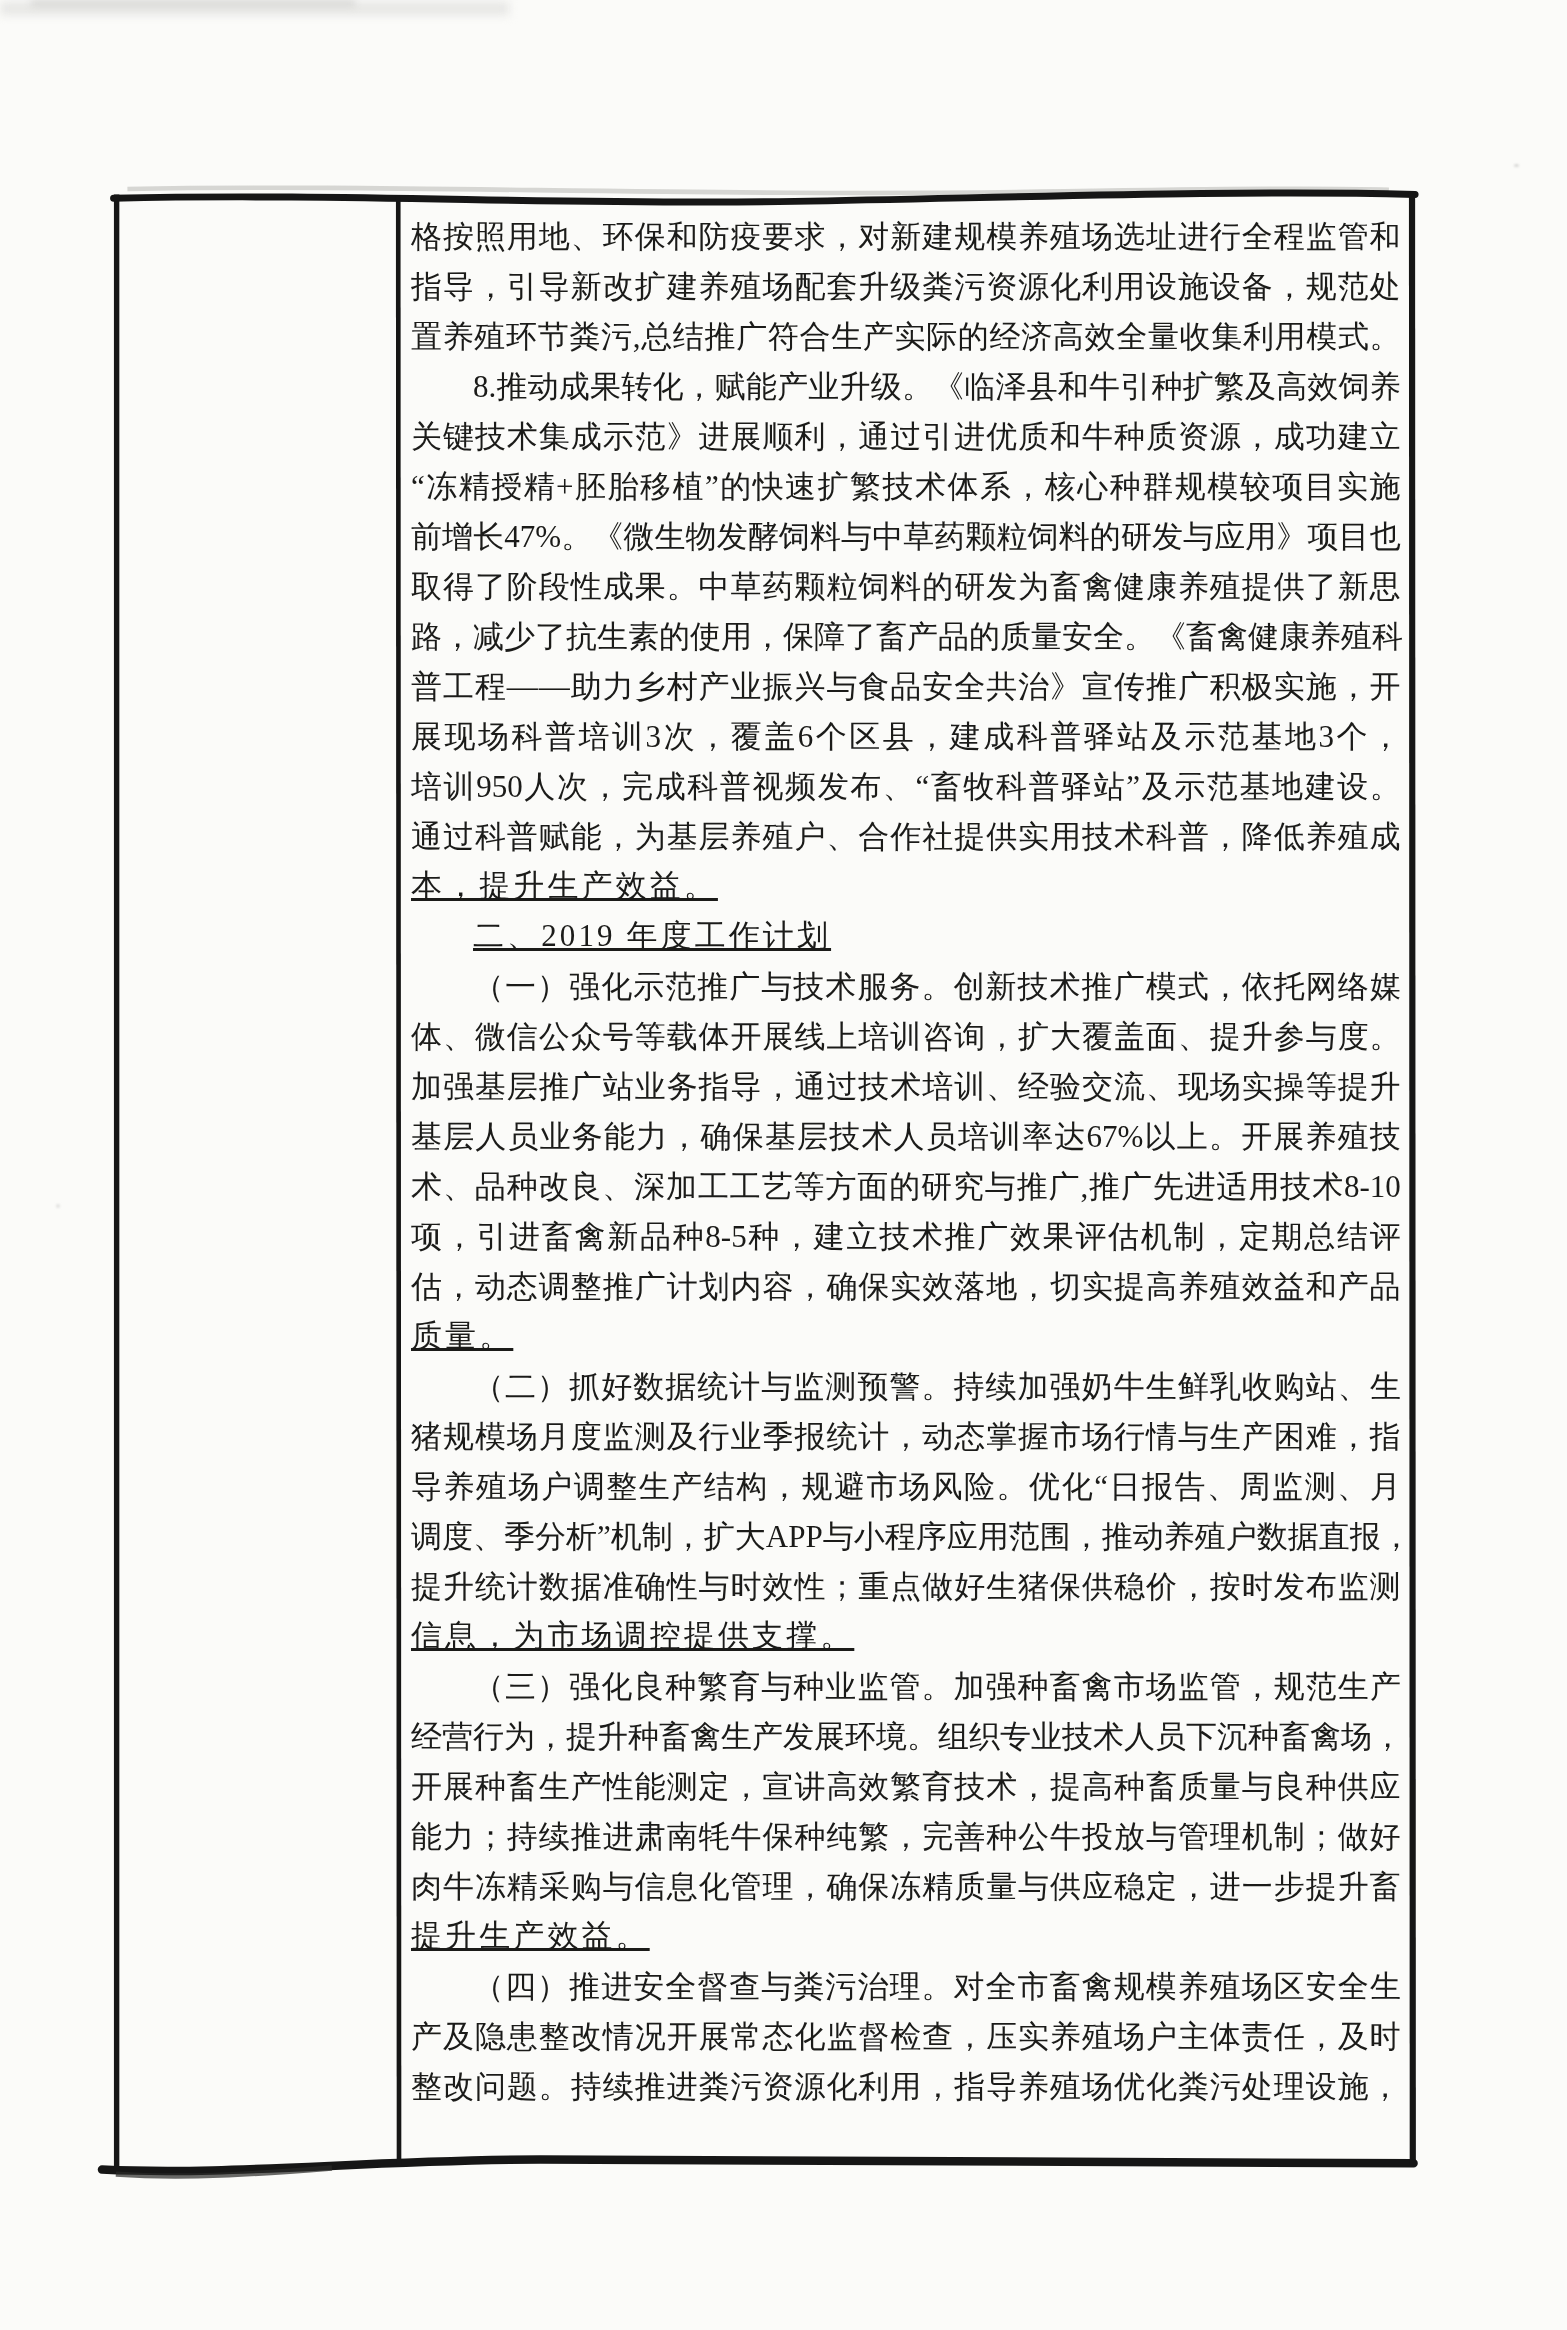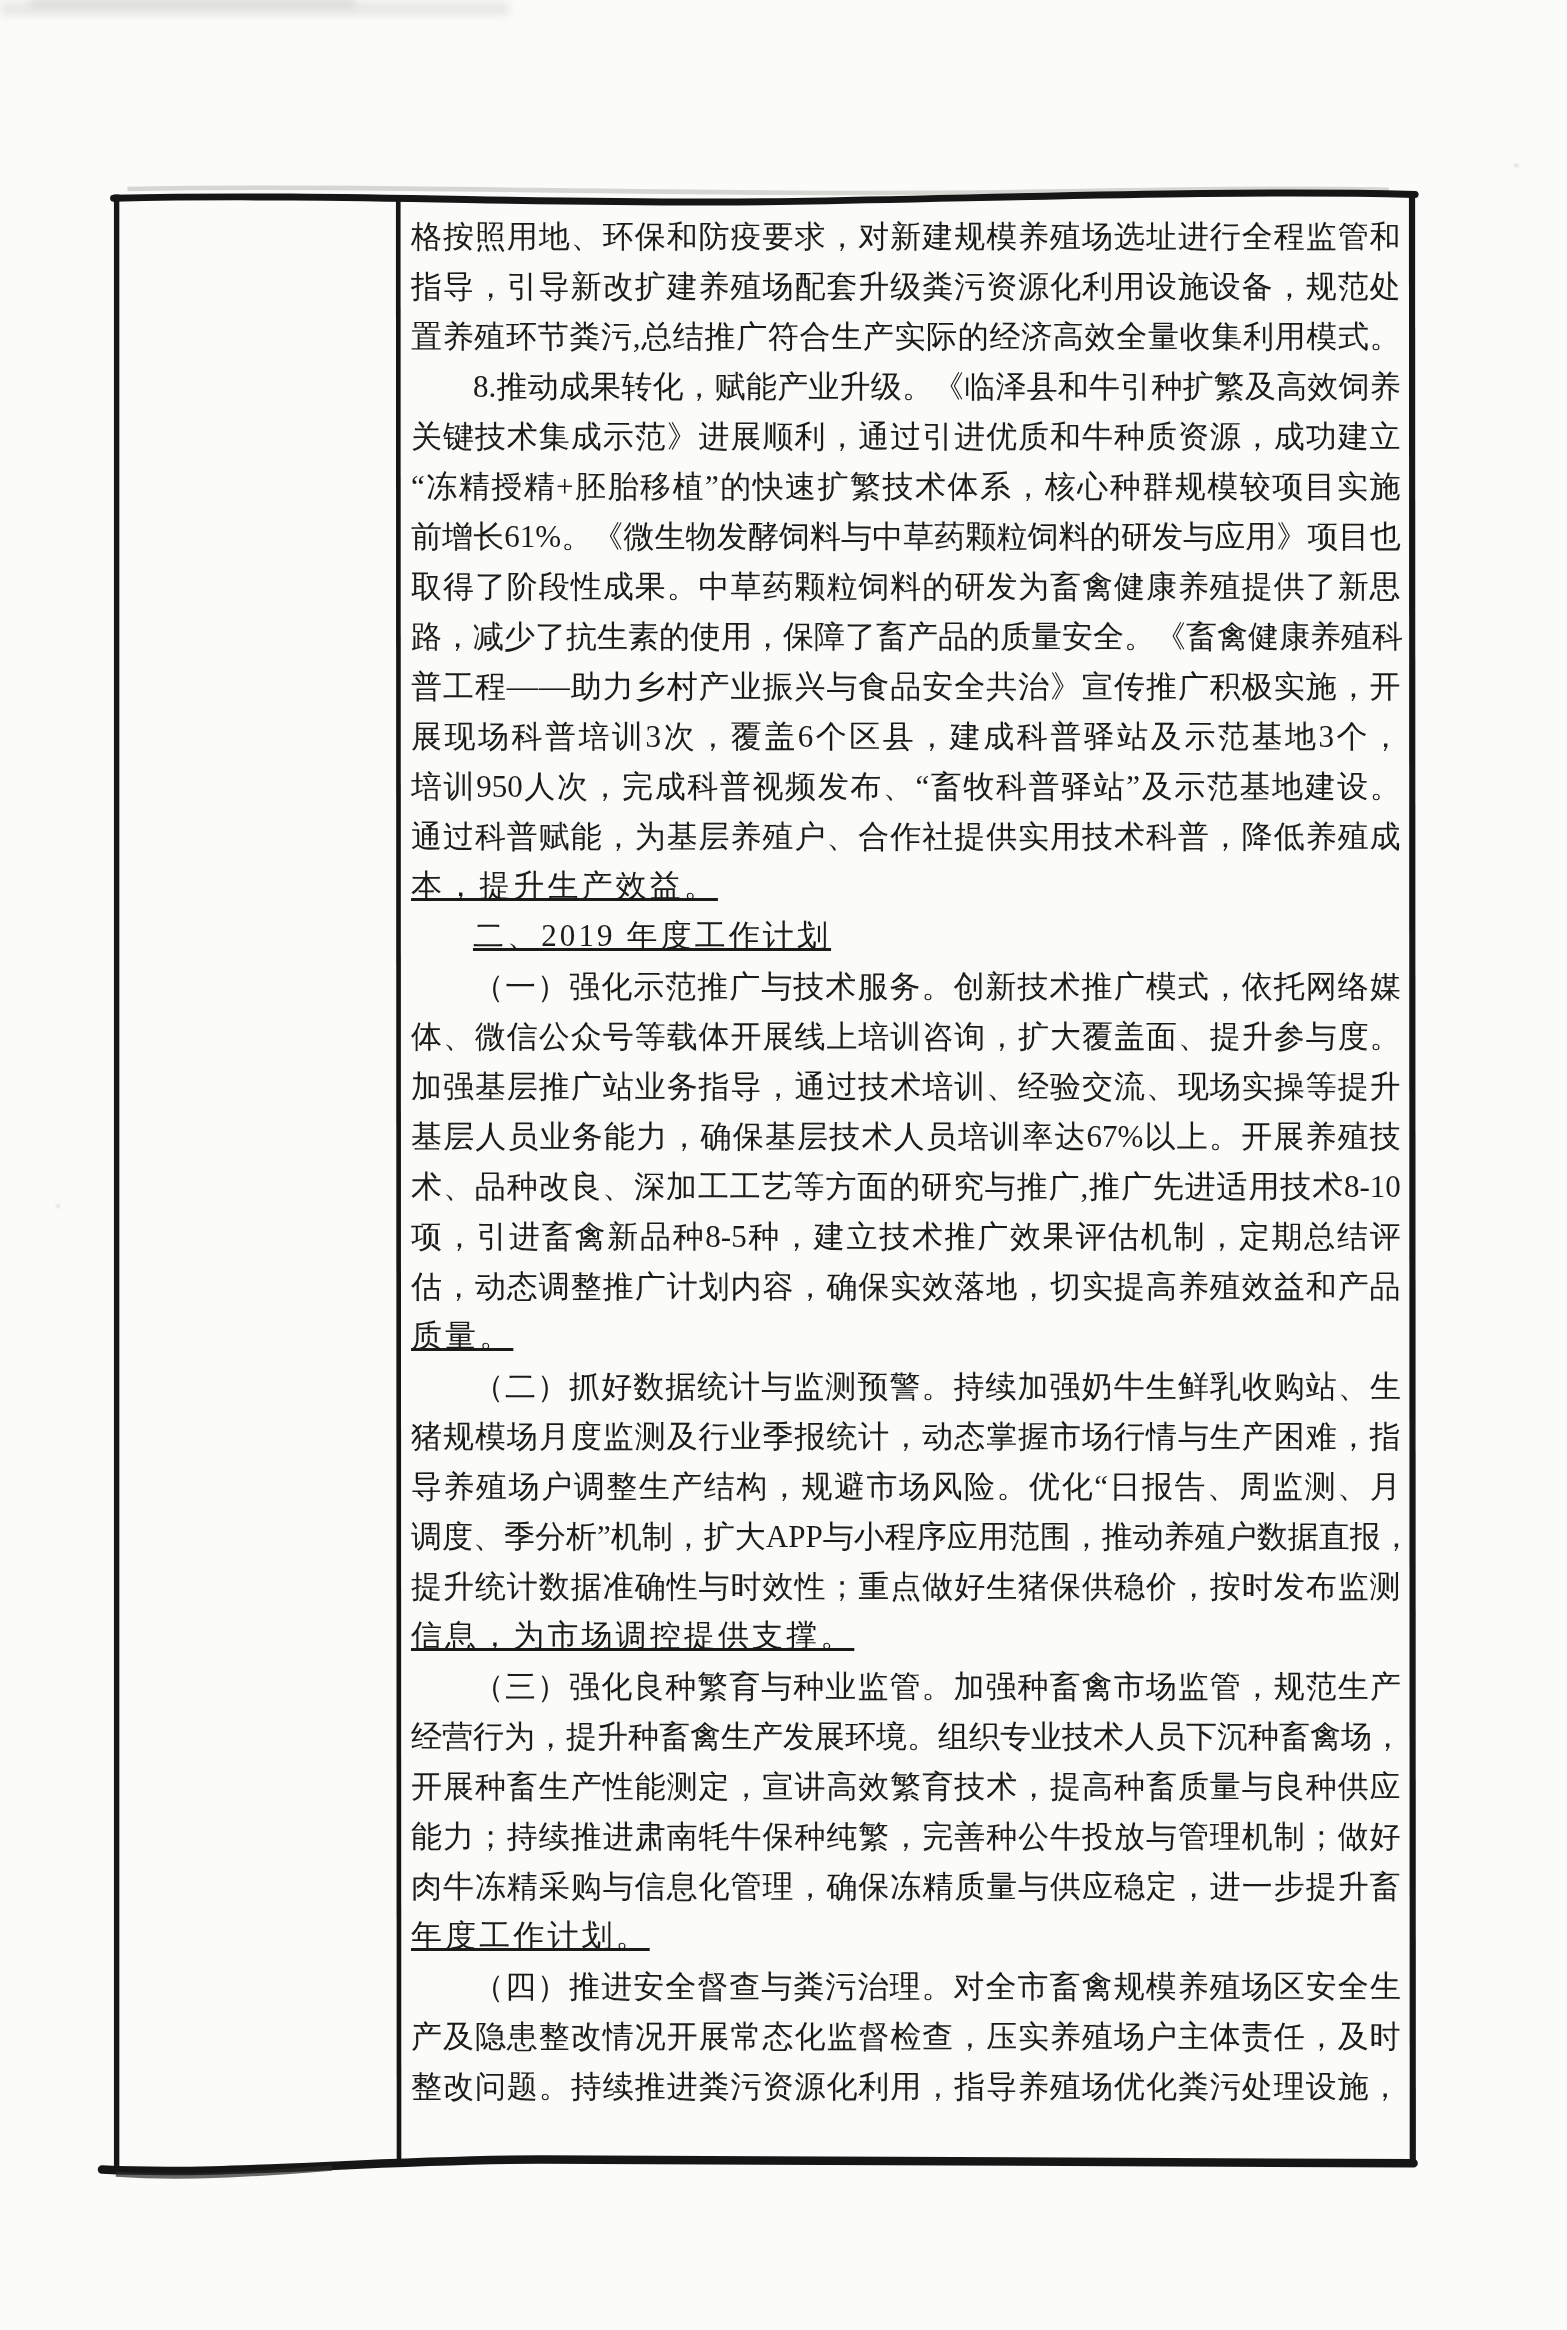--- a/index.html
+++ b/index.html
@@ -253,21 +253,21 @@
         <span>较</span>
         <span>项</span>
         <span>目</span>
         <span>实</span>
         <span>施</span>
       </div>
       <div class="line just">
         <span>前</span>
         <span>增</span>
         <span>长</span>
-        <span>61%</span>
+        <span>47%</span>
         <span>。</span>
         <span>《</span>
         <span>微</span>
         <span>生</span>
         <span>物</span>
         <span>发</span>
         <span>酵</span>
         <span>饲</span>
         <span>料</span>
         <span>与</span>
@@ -1040,21 +1040,21 @@
         <span>稳</span>
         <span>定</span>
         <span>，</span>
         <span>进</span>
         <span>一</span>
         <span>步</span>
         <span>提</span>
         <span>升</span>
         <span>畜</span>
       </div>
-      <div class="line plain">年度工作计划。</div>
+      <div class="line plain">提升生产效益。</div>
       <div class="line just" style="padding-left: 62px;">
         <span>（</span>
         <span>四</span>
         <span>）</span>
         <span>推</span>
         <span>进</span>
         <span>安</span>
         <span>全</span>
         <span>督</span>
         <span>查</span>

